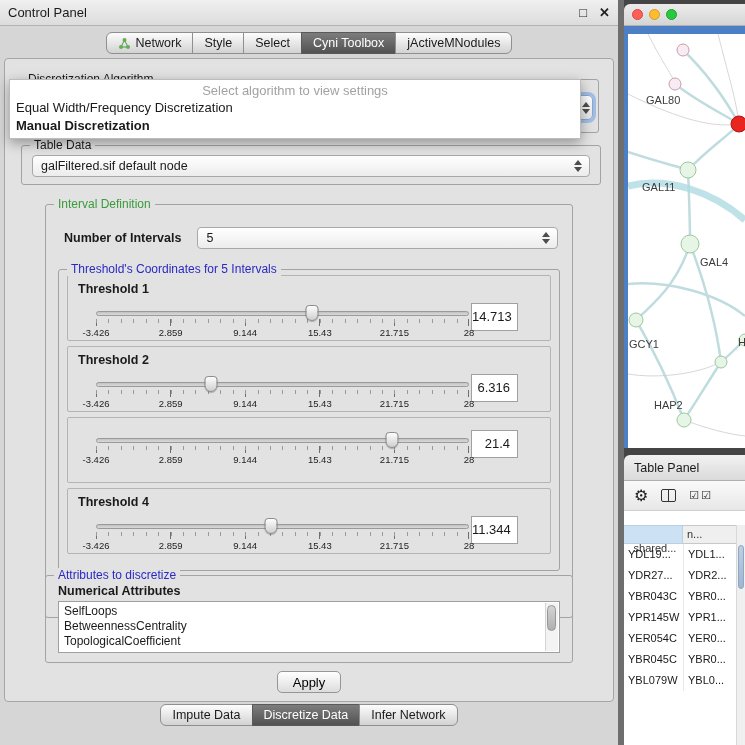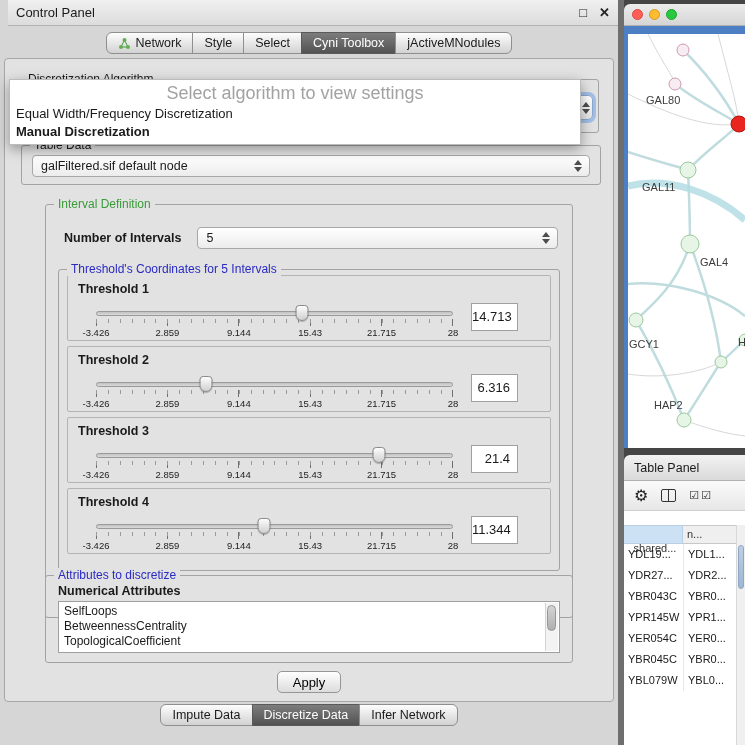--- a/index.html
+++ b/index.html
@@ -6,21 +6,21 @@
   body {
     width:745px; height:745px; position:relative; overflow:hidden;
     background:#3c3c3c;
     font-family:"Liberation Sans", sans-serif;
     -webkit-font-smoothing:antialiased;
     color:#1a1a1a;
   }
   
   .left-pane { position:absolute; left:0; top:0; width:618px; height:745px; background:#d6d6d6; }
   .cp-titlebar {
-    position:absolute; left:8px; top:0; right:0; height:26px;
+    position:absolute; left:0; top:0; right:0; height:26px;
     background:linear-gradient(#f0f0f0,#dcdcdc);
     border-bottom:1px solid #b2b2b2;
     display:flex; align-items:center; padding:0 8px; box-sizing:border-box;
     font-size:13px;
   }
   .win-btns { margin-left:auto; display:flex; gap:12px; font-size:13px; color:#222; }
   .win-btns span { cursor:default; font-weight:bold; }
 
   .top-tabs, .bottom-tabs { position:absolute; left:0; width:618px; display:flex; justify-content:center; }
   .top-tabs { top:32px; }
@@ -55,21 +55,21 @@
     background:linear-gradient(#ffffff,#e4e4e4); border:1px solid #8aa8d0; border-radius:5px;
     box-shadow:0 0 0 3px rgba(110,160,235,.55);
     display:flex; align-items:center; justify-content:flex-end; box-sizing:border-box;
   }
   .algo-popup {
     position:absolute; left:4px; top:20px; width:570px; z-index:30;
     background:#ffffff; border:1px solid #bcbcbc;
     box-shadow:0 4px 12px rgba(0,0,0,.35);
     padding-bottom:3px;
   }
-  .popup-placeholder { text-align:center; color:#a2a2a2; font-size:18px; padding:3px 0 1px; }
+  .popup-placeholder { text-align:center; color:#a2a2a2; font-size:13px; padding:3px 0 1px; }
   .popup-option { font-size:13px; padding:1px 6px; line-height:16px; }
   .popup-option.bold { font-weight:bold; }
 
   .fs-table { left:16px; top:86px; width:580px; height:40px; }
   .combo {
     display:flex; align-items:center;
     background:linear-gradient(#ffffff,#ececec);
     border:1px solid #a8a8a8; border-radius:4px;
     height:22px; padding:0 5px 0 8px; font-size:12.5px; box-sizing:border-box;
   }
@@ -86,21 +86,21 @@
 
   .fs-thresholds { position:relative; margin:20px 12px 0; height:302px; border:1px solid #a3a3a3; border-radius:3px; box-sizing:border-box; }
 
   .threshold-box {
     margin:5px 8px; height:66px; border:1px solid #b4b4b4; border-radius:2px;
     padding:6px 10px 0; box-sizing:border-box; background:transparent;
   }
   .threshold-box:first-of-type { margin-top:9px; }
   .th-label { font-size:12.5px; font-weight:bold; height:15px; }
   .th-row { display:flex; align-items:flex-start; margin-top:8px; padding:0 22px 0 16px; }
-  .slider { position:relative; flex:1; height:34px; margin-right:16px; }
+  .slider { position:relative; flex:1; height:34px; }
   .track {
     position:absolute; left:2px; right:2px; top:6px; height:5px;
     background:linear-gradient(#c2c2c2,#dadada);
     border:1px solid #9a9a9a; border-radius:3px; box-sizing:border-box;
   }
   .thumb {
     position:absolute; top:0px; width:13px; height:16px; transform:translateX(-50%);
     background:linear-gradient(#fdfdfd,#cfcfcf);
     border:1px solid #8b8b8b; border-radius:4px 4px 7px 7px;
     box-shadow:0 1px 1px rgba(0,0,0,.25); box-sizing:border-box; z-index:3;
@@ -310,21 +310,20 @@
                 <span style="left:60%">15.43</span>
                 <span style="left:80%">21.715</span>
                 <span style="left:100%">28</span>
               </div>
             </div>
             <div class="value-box">6.316</div>
           </div>
         </div>
 
         <div class="threshold-box">
-          <div class="th-label">Threshold 3</div>
           <div class="th-row">
             <div class="slider">
               <div class="track"></div>
               <div class="thumb" style="left: 78.9983%;"></div>
               <div class="ticks">
                   <div class="major"></div>
                   <div class="minor"></div>
                 </div>
               <div class="scale-labels">
                 <span style="left:0%">-3.426</span>

